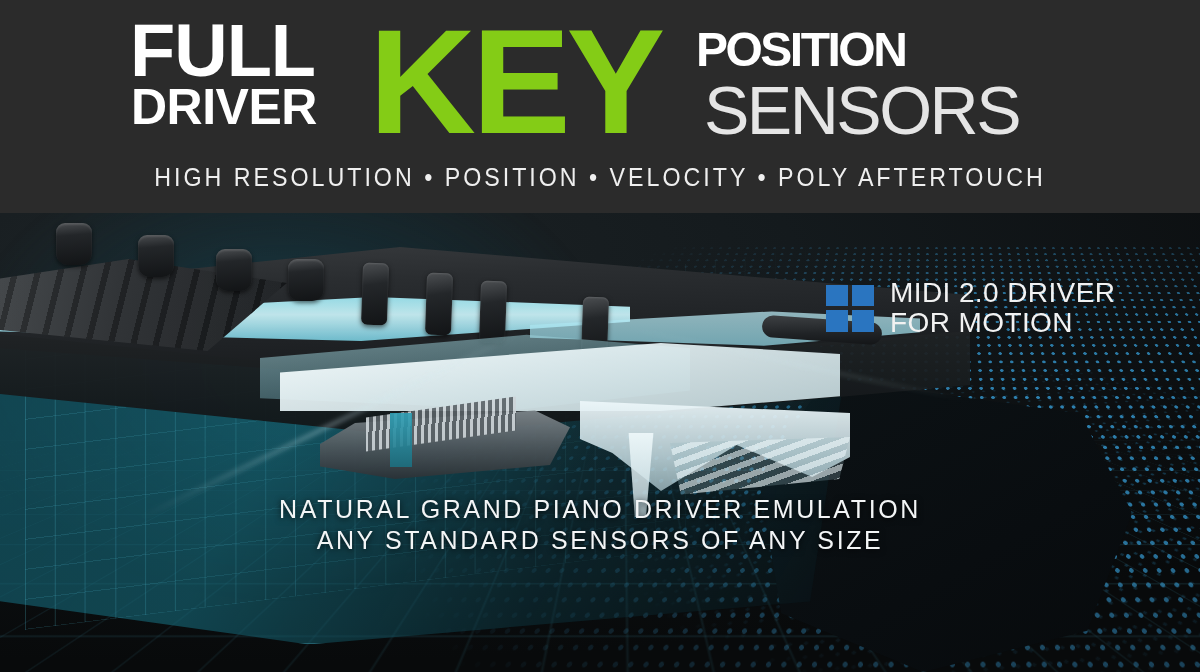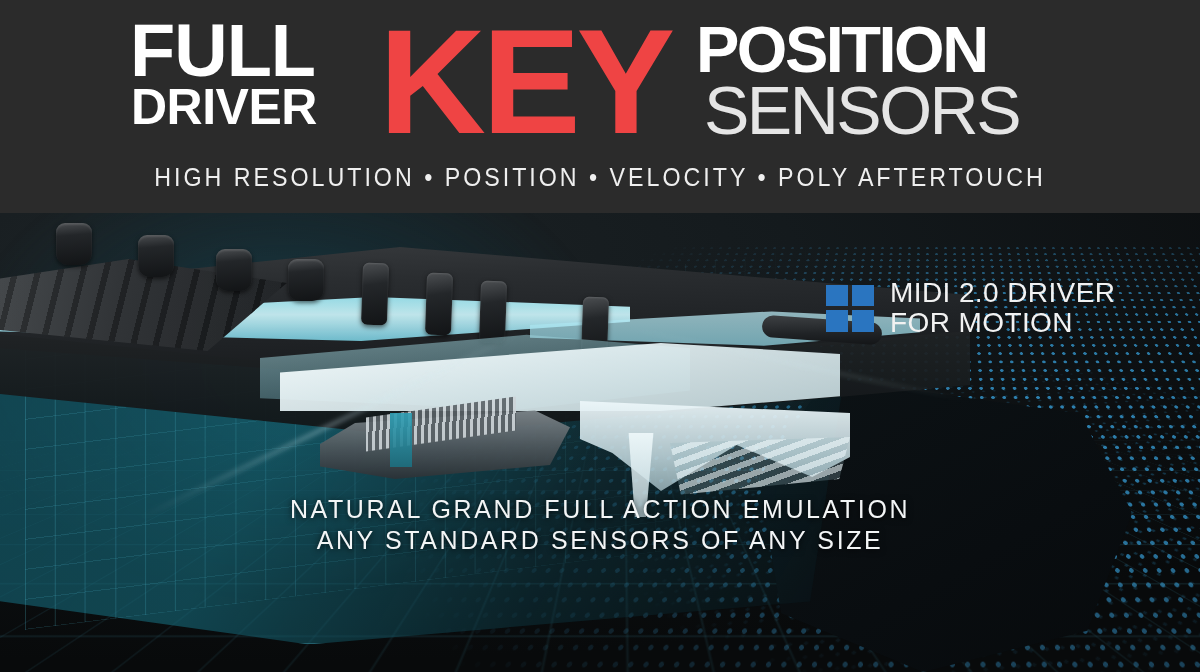--- a/index.html
+++ b/index.html
@@ -6,23 +6,23 @@
   body{width:1200px;height:672px;overflow:hidden;font-family:"Liberation Sans",sans-serif;}
   .stage{position:relative;width:1200px;height:672px;background:#141414;overflow:hidden;}
 
   
   .header{position:absolute;left:0;top:0;width:1200px;height:213px;background:#2b2b2b;overflow:hidden;}
 
   .headline{position:absolute;left:130px;top:20px;width:960px;height:125px;}
   .hl-left{position:absolute;left:0;top:0;width:248px;height:125px;}
   .hl-full{position:absolute;left:0;top:-6px;font-size:74px;line-height:74px;font-weight:bold;color:#ffffff;letter-spacing:-1px;}
   .hl-motion{position:absolute;left:1px;top:62px;font-size:50px;line-height:50px;font-weight:bold;color:#ffffff;letter-spacing:-0.5px;}
-  .hl-key{position:absolute;left:249px;top:-12px;font-size:148px;line-height:148px;font-weight:bold;color:#ef4444;letter-spacing:-4px;}
+  .hl-key{position:absolute;left:239px;top:-12px;font-size:148px;line-height:148px;font-weight:bold;color:#84cc16;letter-spacing:-4px;}
   .hl-right{position:absolute;left:566px;top:0;}
-  .hl-position{position:absolute;left:0;top:-4px;font-size:65px;line-height:68px;font-weight:bold;color:#ffffff;letter-spacing:-2.5px;}
+  .hl-position{position:absolute;left:0;top:-4px;font-size:48px;line-height:68px;font-weight:bold;color:#ffffff;letter-spacing:-2.5px;}
   .hl-sensors{position:absolute;left:8px;top:56px;font-size:68px;line-height:68px;font-weight:normal;color:#e5e5e5;letter-spacing:-2.5px;}
 
   .subtitle{position:absolute;left:0;top:163px;width:1200px;text-align:center;
     font-size:25px;font-weight:300;color:#efefef;letter-spacing:3.2px;
     font-family:"Liberation Sans",sans-serif;transform:scaleX(0.93);transform-origin:50% 50%;}
 
   
   .photo{position:absolute;left:0;top:213px;width:1200px;height:459px;background:#111315;overflow:hidden;padding-left:44px;}
 
   
@@ -229,18 +229,18 @@
         <div class="win-pane"></div>
         <div class="win-pane"></div>
       </div>
       <div>
         <div class="midi-text">MIDI 2.0 DRIVER</div>
         <div class="midi-text">FOR MOTION</div>
       </div>
     </div>
 
     <div class="bottom" style="top:281px;">
-      <div>NATURAL GRAND FULL ACTION EMULATION</div>
+      <div>NATURAL GRAND PIANO DRIVER EMULATION</div>
       <div>ANY STANDARD SENSORS OF ANY SIZE</div>
     </div>
 
   </div>
 </div>
 
 </body></html>

